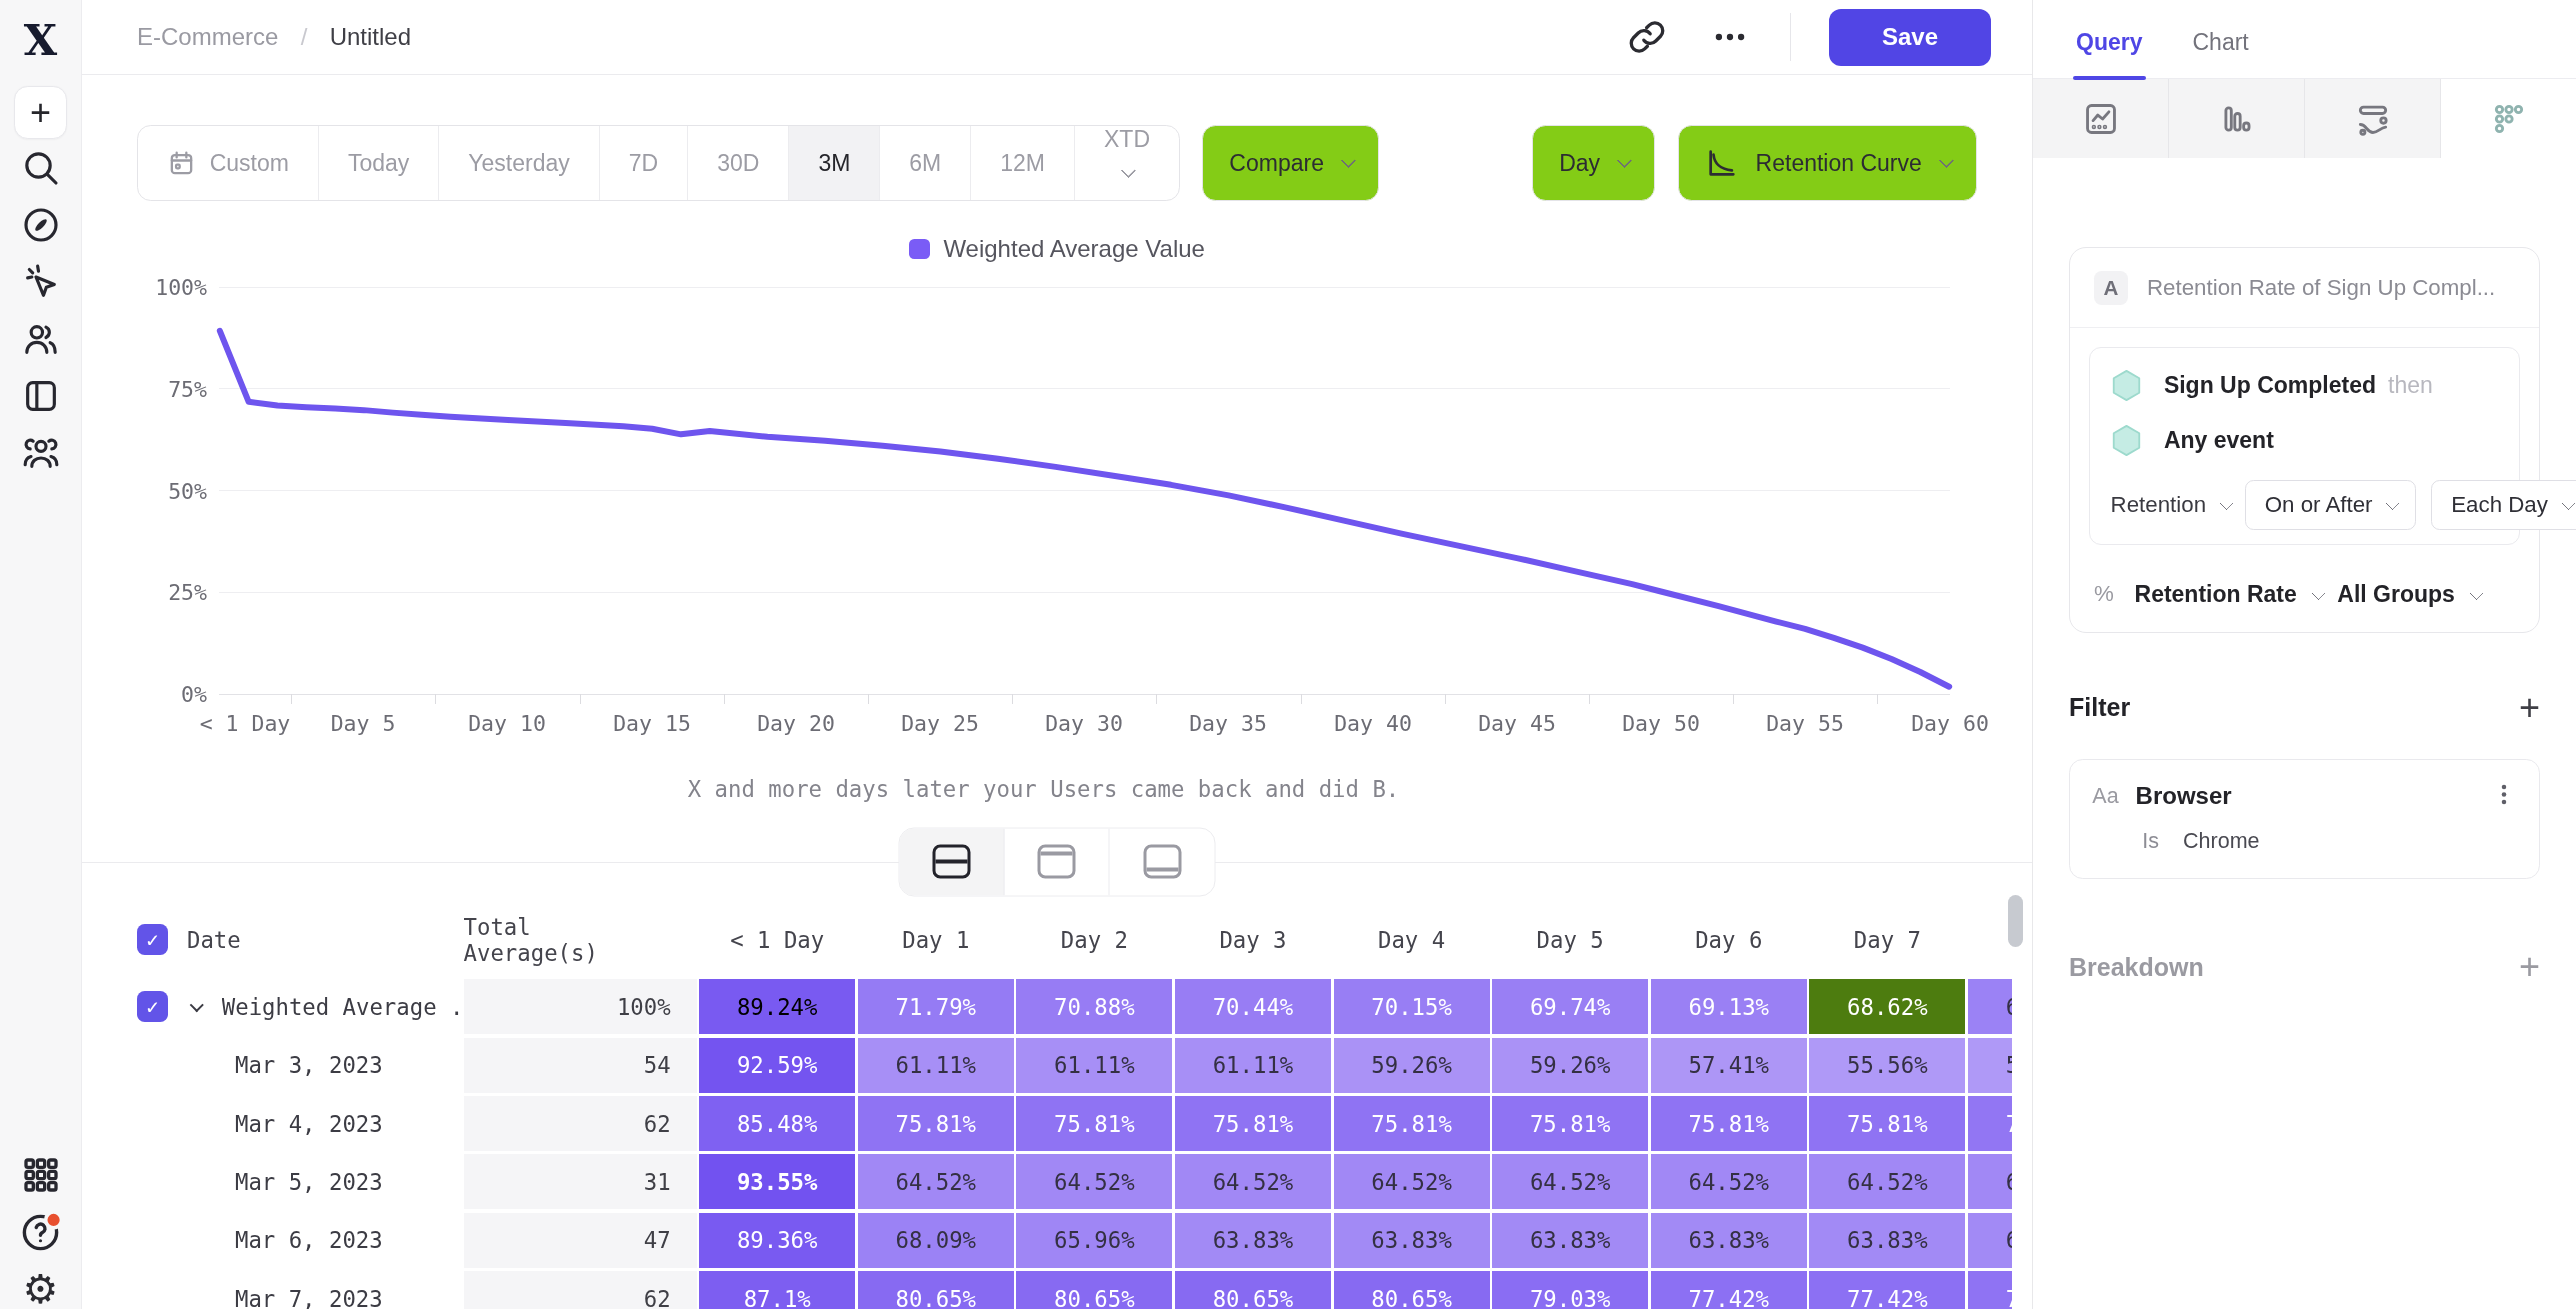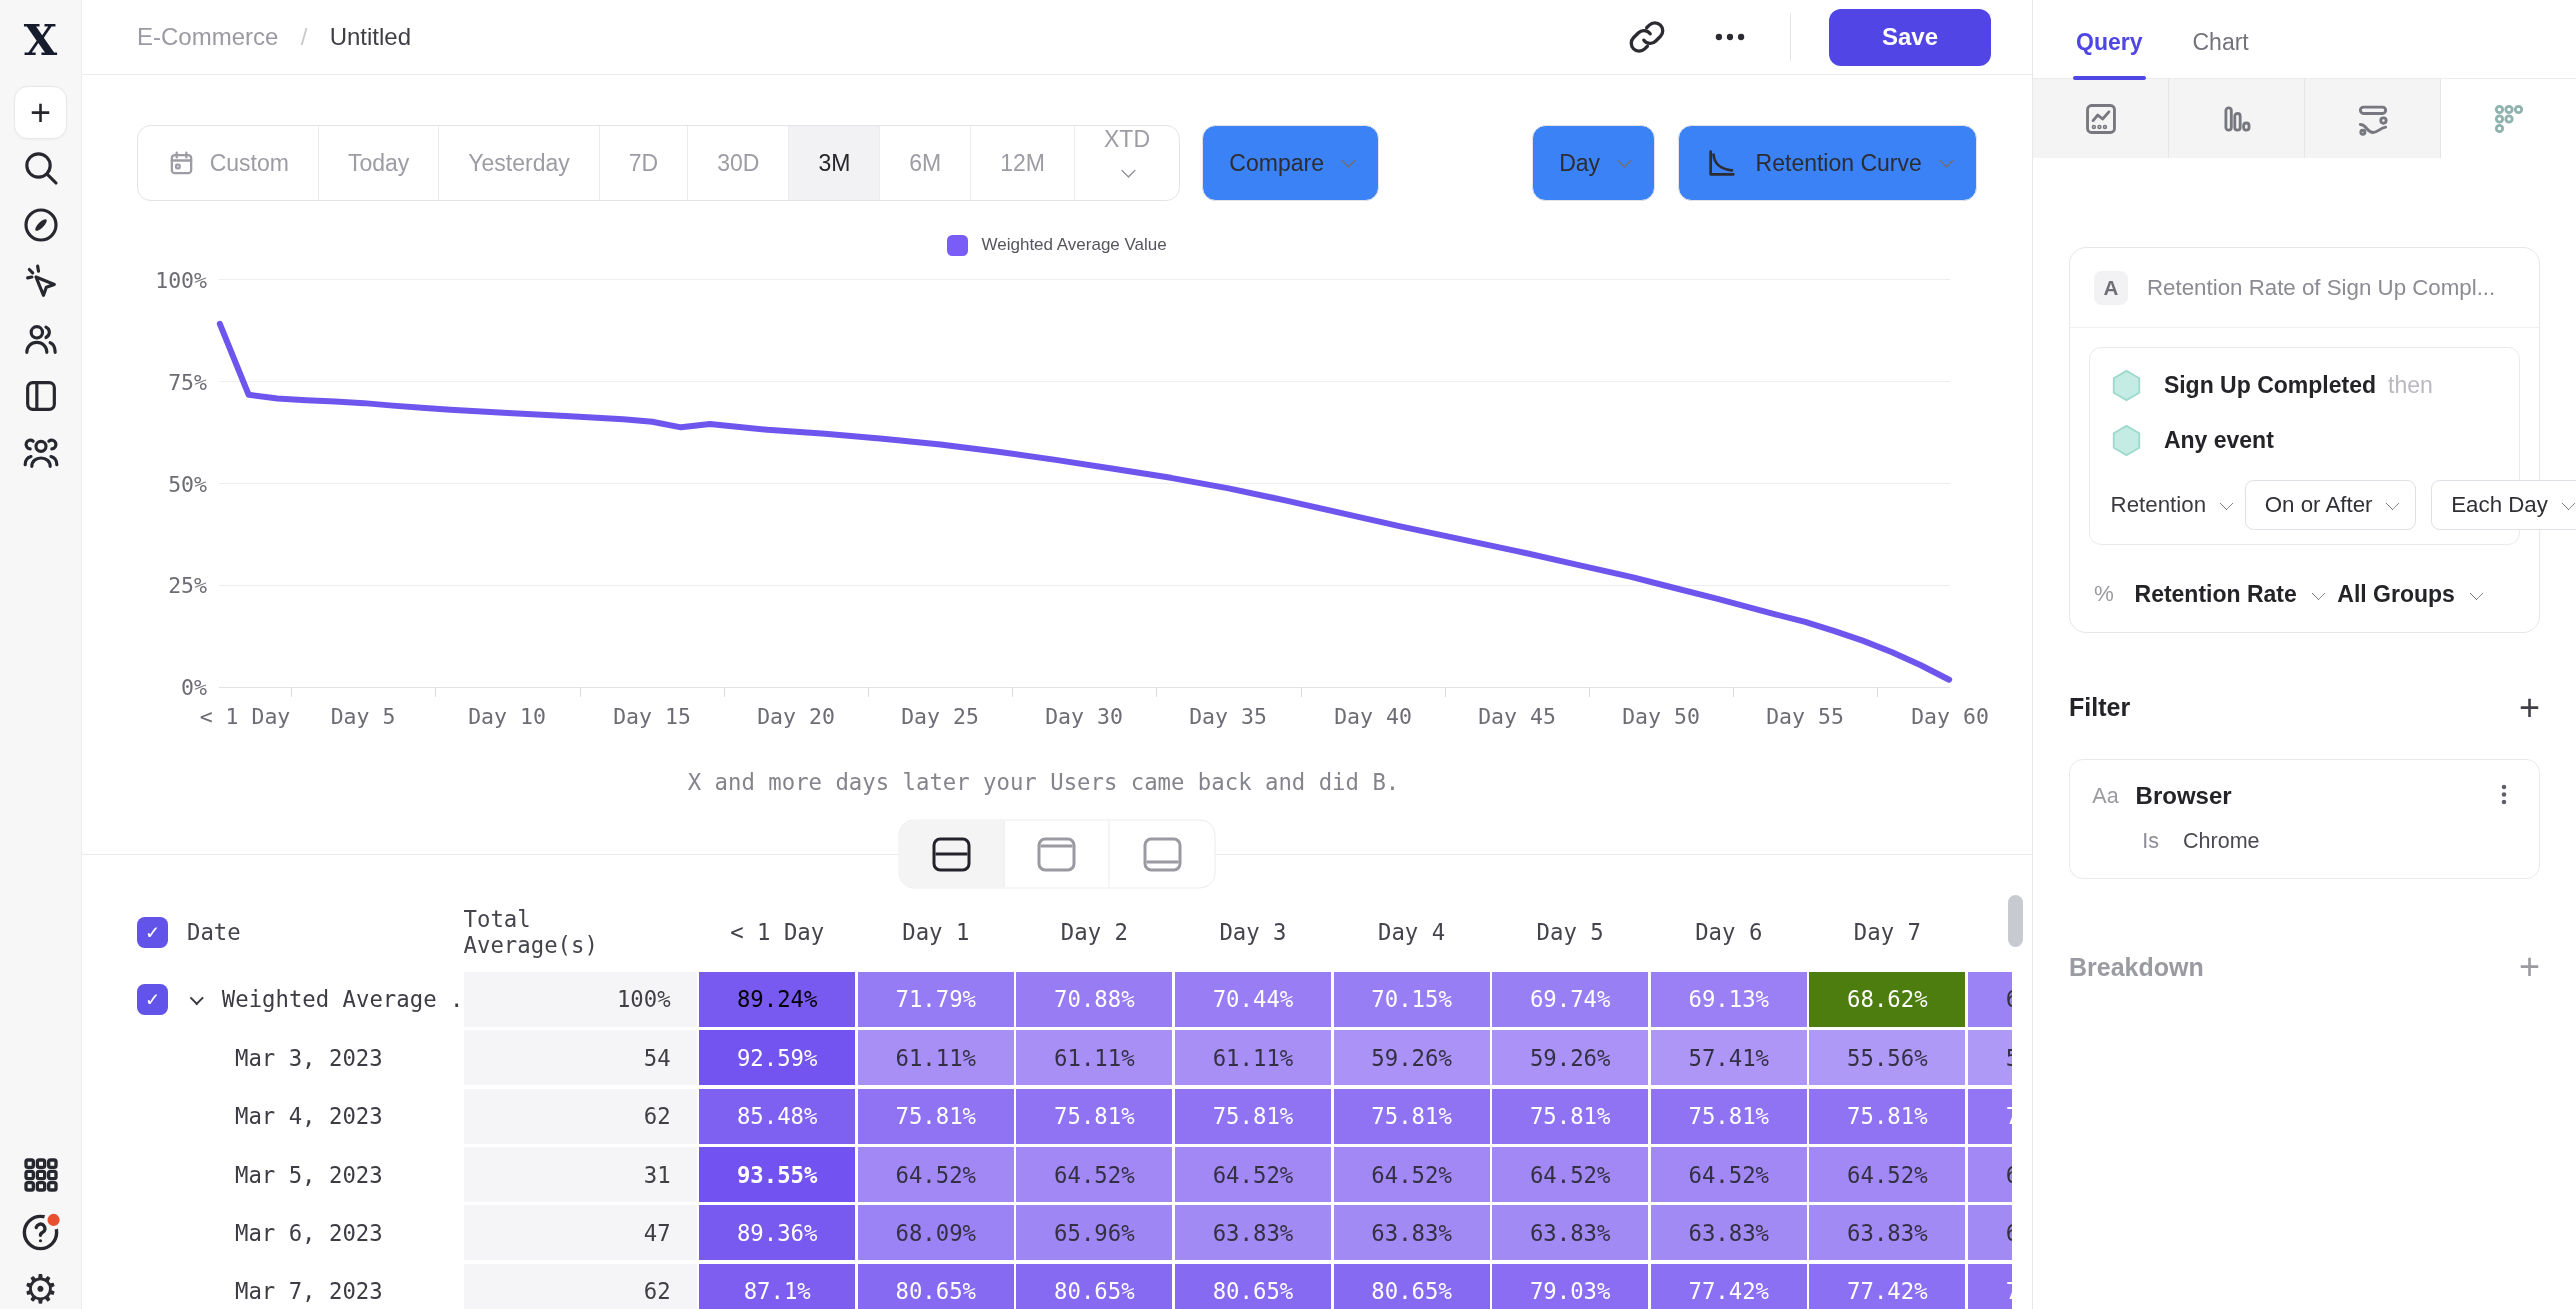--- a/index.html
+++ b/index.html
@@ -37,29 +37,29 @@
   
   #toolbar { margin:50px 55px 0 55px; display:flex; align-items:center; }
   .segwrap { display:flex; border:0.9px solid #e4e4e8; border-radius:13.7px; background:#fff; overflow:hidden; height:76px; }
   .seg { display:flex; align-items:center; gap:13.7px; padding:0 29px; font-size:23px; color:#9c9ca4;
     border-right:0.9px solid #ececef; white-space:nowrap; }
   .seg:last-child { border-right:none;flex-direction:column; }
   .seg.sel { background:#f2f2f4; color:#26262b; font-weight:500; }
   .seg svg { stroke:#9c9ca4; fill:none; stroke-width:1.9; stroke-linecap:round; stroke-linejoin:round; }
   .chev { width:11.2px; height:11.2px; border-right:2.2px solid #6f6f77; border-bottom:2.2px solid #6f6f77;
     transform:rotate(45deg) translateY(-2.6px); border-radius:0.9px; display:inline-block; flex:none; }
-  .tool-btn { height:76px; border:0.9px solid #e4e4e8; border-radius:13.7px; background:#3b82f6; display:flex;
+  .tool-btn { height:76px; border:0.9px solid #e4e4e8; border-radius:13.7px; background:#84cc16; display:flex;
     align-items:center; gap:17px; padding:0 26px; font-size:23px; color:#2c2c33; font-weight:500; }
   .tool-btn svg { stroke:#2c2c33; fill:none; stroke-width:1.9; stroke-linecap:round; stroke-linejoin:round; }
   #toolbar .left { display:flex; gap:22.3px; }
   #toolbar .right { margin-left:auto; display:flex; gap:22.3px; }
 
   
   #legend { margin-top:34px; display:flex; justify-content:center; align-items:center; gap:13.7px;
-    font-size:17px; color:#55555e; }
+    font-size:24px; color:#55555e; }
   .legend-sq { width:20.6px; height:20.6px; border-radius:5.2px; background:#7a5cf6; }
   #chart-wrap { position:relative; margin:24px 82px 0 55px; }
   #plot { position:relative; margin-left:82px; width:1731px; height:407px; }
   .gline { position:absolute; left:0; right:0; height:0.9px; background:#eeeef1; }
   .gline.zero { background:#e2e2e6; }
   .ylab { position:absolute; right:calc(100% + 12px); transform:translateY(-50%); font-size:21.5px; color:#6c6c74; white-space:nowrap; }
   #plot svg { position:absolute; inset:0; overflow:visible; }
   .xtick { position:absolute; top:407px; width:0.9px; height:10.3px; background:#dcdce0; }
   .xlab { position:absolute; top:424px; transform:translateX(-50%); font-size:21.5px; color:#6c6c74; white-space:nowrap; }
   #caption { margin-top:82px; text-align:center; font-size:22.3px; color:#84848c; }

